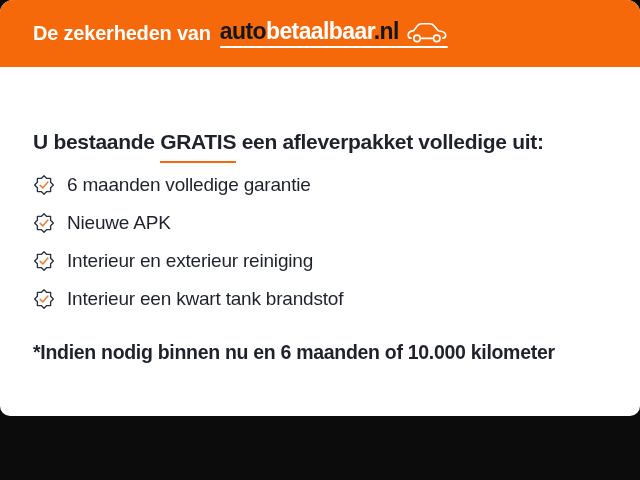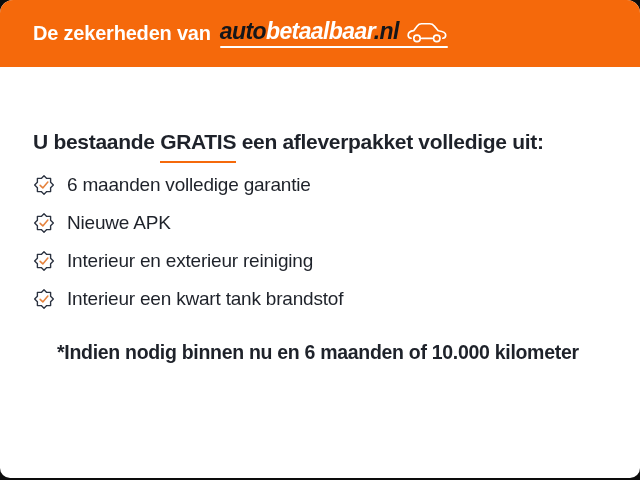--- a/index.html
+++ b/index.html
@@ -9,21 +9,21 @@
     font-family: "Liberation Sans", "DejaVu Sans", sans-serif;
     overflow: hidden;
   }
   :root {
     --accent: #F5690B;
     --text: #1E222A;
     --check: #E5823D;
     --seal: #2B3240;
   }
   .card {
-    width: 640px; height: 478px;
+    width: 640px; height: 416px;
     background: #ffffff;
     border-radius: 13px 13px 10px 10px;
     overflow: hidden;
   }
   .header {
     height: 67px;
     background: var(--accent);
     display: flex;
     align-items: center;
     padding-left: 33px;
@@ -33,21 +33,20 @@
     color: #ffffff;
     font-size: 20px;
     font-weight: 600;
     letter-spacing: -0.2px;
     white-space: pre;
   }
   .logo {
     display: inline-flex;
     flex-direction: column;
     margin-left: 9px;
-    font-style: italic;
   }
   .logo-row {
     display: inline-flex;
     align-items: center;
   }
   .logo-text {
     font-size: 23px;
     font-weight: 800;
     letter-spacing: -0.6px;
     line-height: 1;
@@ -90,21 +89,20 @@
     white-space: nowrap;
   }
   .badge-icon { flex: 0 0 auto; display: block; }
   .footnote {
     margin-top: 30px;
     font-size: 19.5px;
     font-weight: 700;
     letter-spacing: -0.3px;
     color: var(--text);
     white-space: nowrap;
-    margin-left: 24px;
   }
 </style>
 </head>
 <body>
 
 <div class="card">
 
   <div class="header">
     <span class="header-prefix">De zekerheden van</span>
     <span class="logo">

